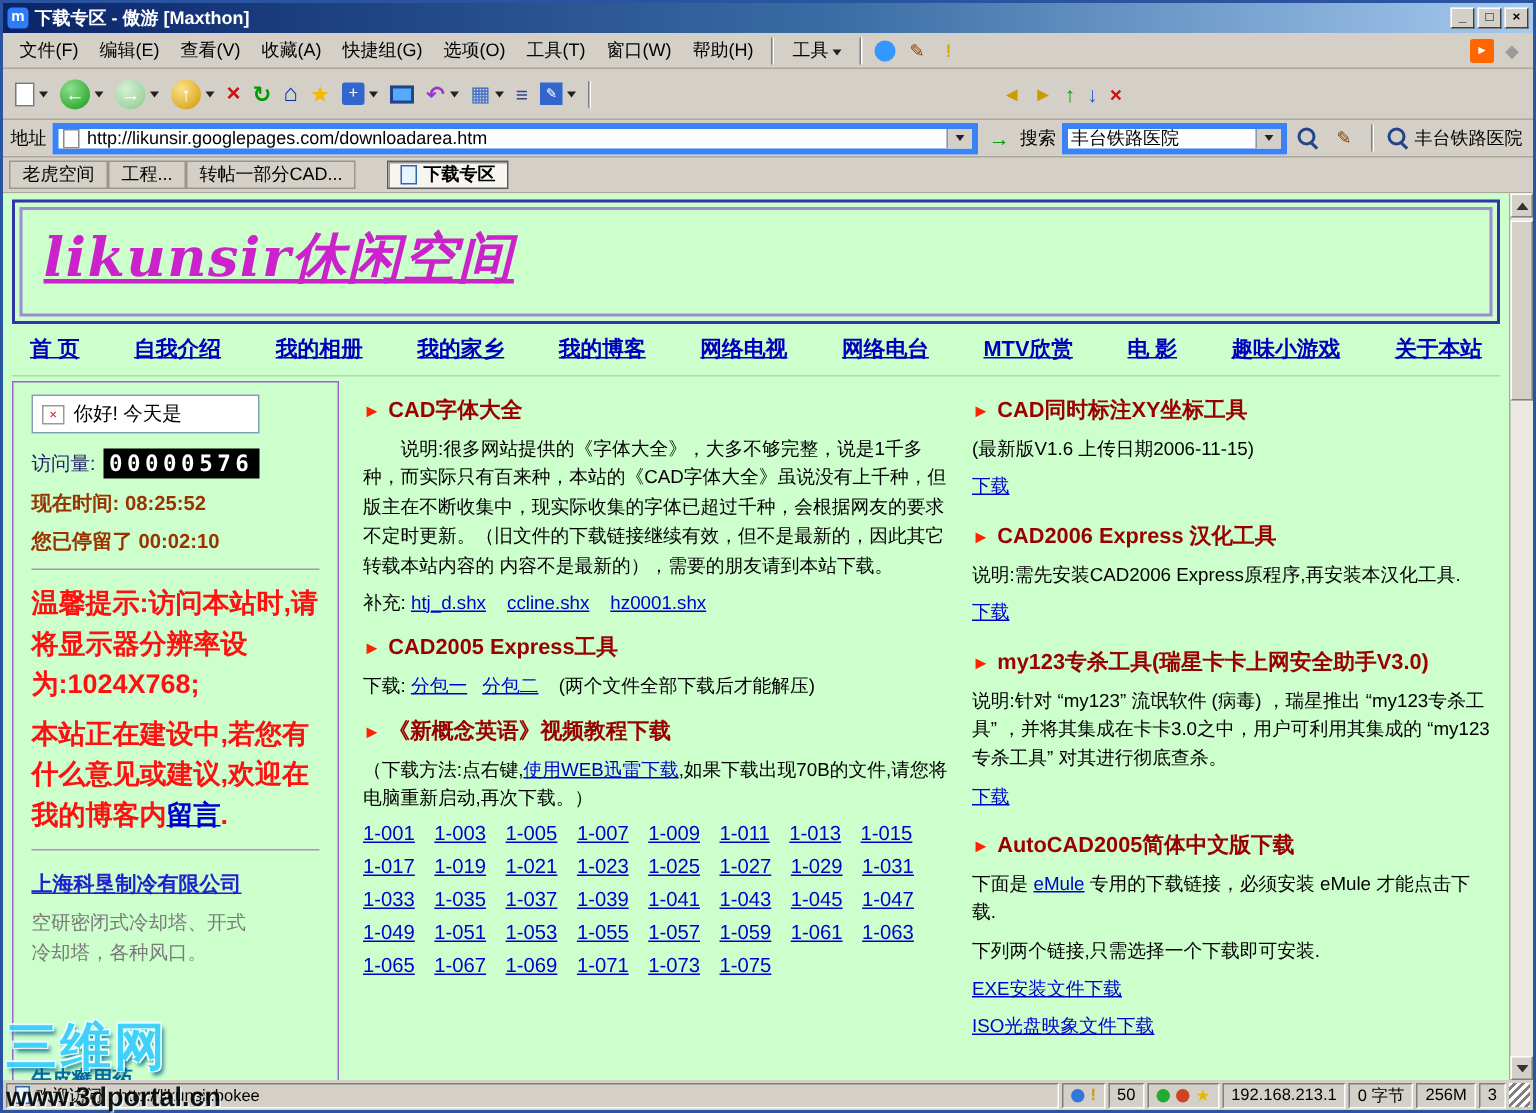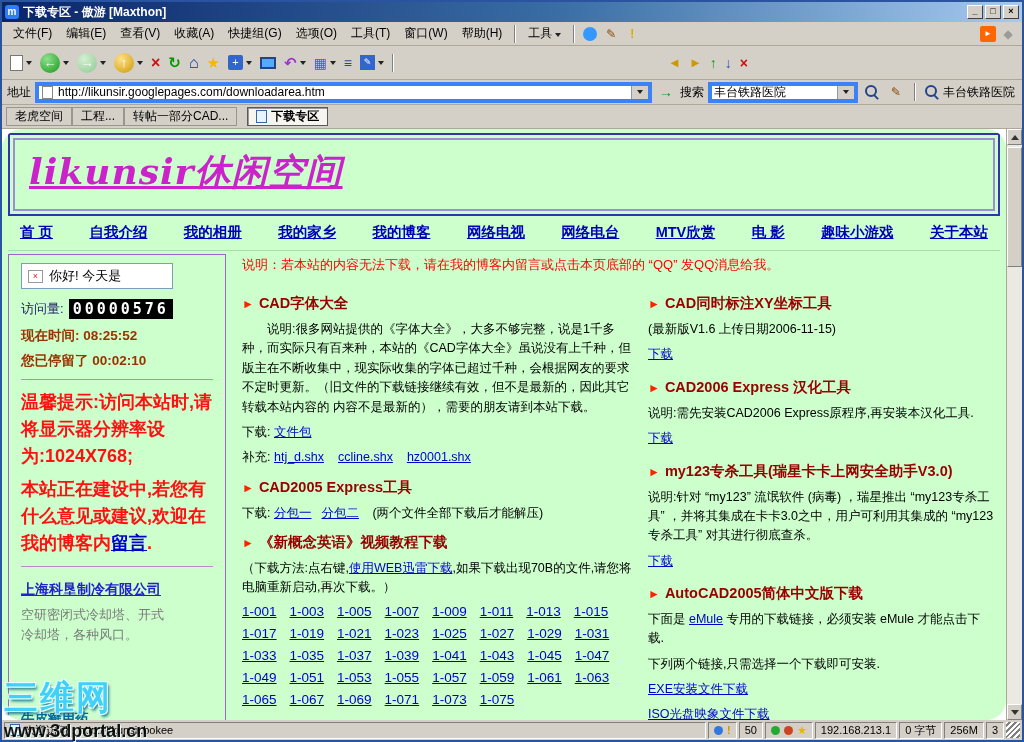--- a/index.html
+++ b/index.html
@@ -60,28 +60,28 @@
   .favicon { width:11px; height:13px; background:#fff; border:1px solid #888; margin:0 3px; flex:none; }
   .bar-input { border:none; outline:none; flex:1; min-width:0; font-size:12px; padding:0 2px; background:transparent; font-family:"Liberation Sans","DejaVu Sans",sans-serif; }
   .combo-btn { width:17px; height:100%; background:#d4d0c8; border-left:1px solid #7f9db9; display:flex; align-items:center; justify-content:center; flex:none; }
   .combo-btn .caret { margin-left:0; }
   .mag { position:relative; width:16px; height:16px; }
   .mag::before { content:""; position:absolute; width:8px; height:8px; border:2px solid #224488; border-radius:50%; top:1px; left:1px; }
   .mag::after { content:""; position:absolute; width:6px; height:2px; background:#224488; transform:rotate(45deg); bottom:2px; right:1px; }
   .site-search { display:flex; align-items:center; gap:3px; white-space:nowrap; font-size:12px; padding-right:2px; }
 
   
-  .tabbar { height:24px; flex:none; display:flex; align-items:center; padding:2px 4px; gap:10px; border-bottom:1px solid #aca899; }
+  .tabbar { height:24px; flex:none; display:flex; align-items:center; padding:2px 4px; gap:21px; border-bottom:1px solid #aca899; }
   .tab { height:19px; display:flex; align-items:center; gap:4px; padding:0 8px; font-size:12px; background:#d4d0c8; border:1px solid #9a968c; white-space:nowrap; cursor:default; }
   .tab.active { background:#f6f5f0; border:1px solid #5a5a5a; box-shadow:inset 1px 1px 0 #999; font-weight:bold; }
   .tab-pg { width:11px; height:13px; background:#e8f4ff; border:1px solid #3366aa; flex:none; }
 
   
   .content { flex:1; display:flex; min-height:0; background:#fff; }
-  .page { flex:1; min-width:0; background:#ccffcc; overflow:hidden; padding:4px 6px 0 6px;border-radius:20px; }
+  .page { flex:1; min-width:0; background:#ccffcc; overflow:hidden; padding:4px 6px 0 6px; }
   .banner { border:2px solid #3333aa; padding:3px; }
   .banner-inner { border:2px solid #9b8fd4; padding:8px 14px 12px; }
   .banner-title { font-family:"DejaVu Serif","Liberation Serif",serif; font-style:italic; font-weight:bold; font-size:36px; color:#cc22cc; text-decoration:underline; letter-spacing:1px; }
   .nav { display:flex; justify-content:space-between; align-items:center; padding:7px 12px 8px; border-bottom:1px solid #aaddaa; }
   .nav-link { color:#0000bb; font-weight:bold; font-size:14.5px; text-decoration:underline; white-space:nowrap; cursor:pointer; }
 
   .main { display:flex; gap:8px; margin-top:3px; }
   .sidebar { width:218px; flex:none; border:1px solid #9966cc; padding:8px 12px; background:#ccffcc; }
   .main-right { flex:1; min-width:0; }
 
@@ -325,30 +325,25 @@
             <span>本站正在建设中,若您有什么意见或建议,欢迎在我的博客内</span><a class="link">留言</a><span>.</span>
           </p>
           <hr class="side-hr">
           <a class="company-link">上海科垦制冷有限公司</a>
           <p class="company-desc">空研密闭式冷却塔、开式冷却塔，各种风口。</p>
           <a class="med-title">牛皮癣用药</a>
           <p class="med-desc">本网牛皮癣用药，针对牛皮癣症状，能对症下药。使你很快恢复健康。无副作用。</p>
         </div>
 
         <div class="main-right">
-          <div class="notice">说明：若本站的内容无法下载，请在我的博客内留言或点击本页底部的 “QQ” 发QQ消息给我。</div>
           <div class="cols">
 
             <div class="center-col">
               <h3 class="sec-head"><span class="bullet">►</span><span>CAD字体大全</span></h3>
               <p class="body-text indent">说明:很多网站提供的《字体大全》，大多不够完整，说是1千多种，而实际只有百来种，本站的《CAD字体大全》虽说没有上千种，但版主在不断收集中，现实际收集的字体已超过千种，会根据网友的要求不定时更新。（旧文件的下载链接继续有效，但不是最新的，因此其它转载本站内容的 内容不是最新的），需要的朋友请到本站下载。</p>
-              <p class="body-text">
-                <span>下载:</span>
-                <a class="link">文件包</a>
-              </p>
               <p class="body-text">
                 <span>补充:</span>
                 <span><a class="link shx">htj_d.shx</a><a class="link shx">ccline.shx</a><a class="link shx">hz0001.shx</a></span>
               </p>
 
               <h3 class="sec-head"><span class="bullet">►</span><span>CAD2005 Express工具</span></h3>
               <p class="body-text">
                 <span>下载:</span>
                 <span><a class="link pkg">分包一</a><a class="link pkg">分包二</a></span>
                 <span>(两个文件全部下载后才能解压)</span>

